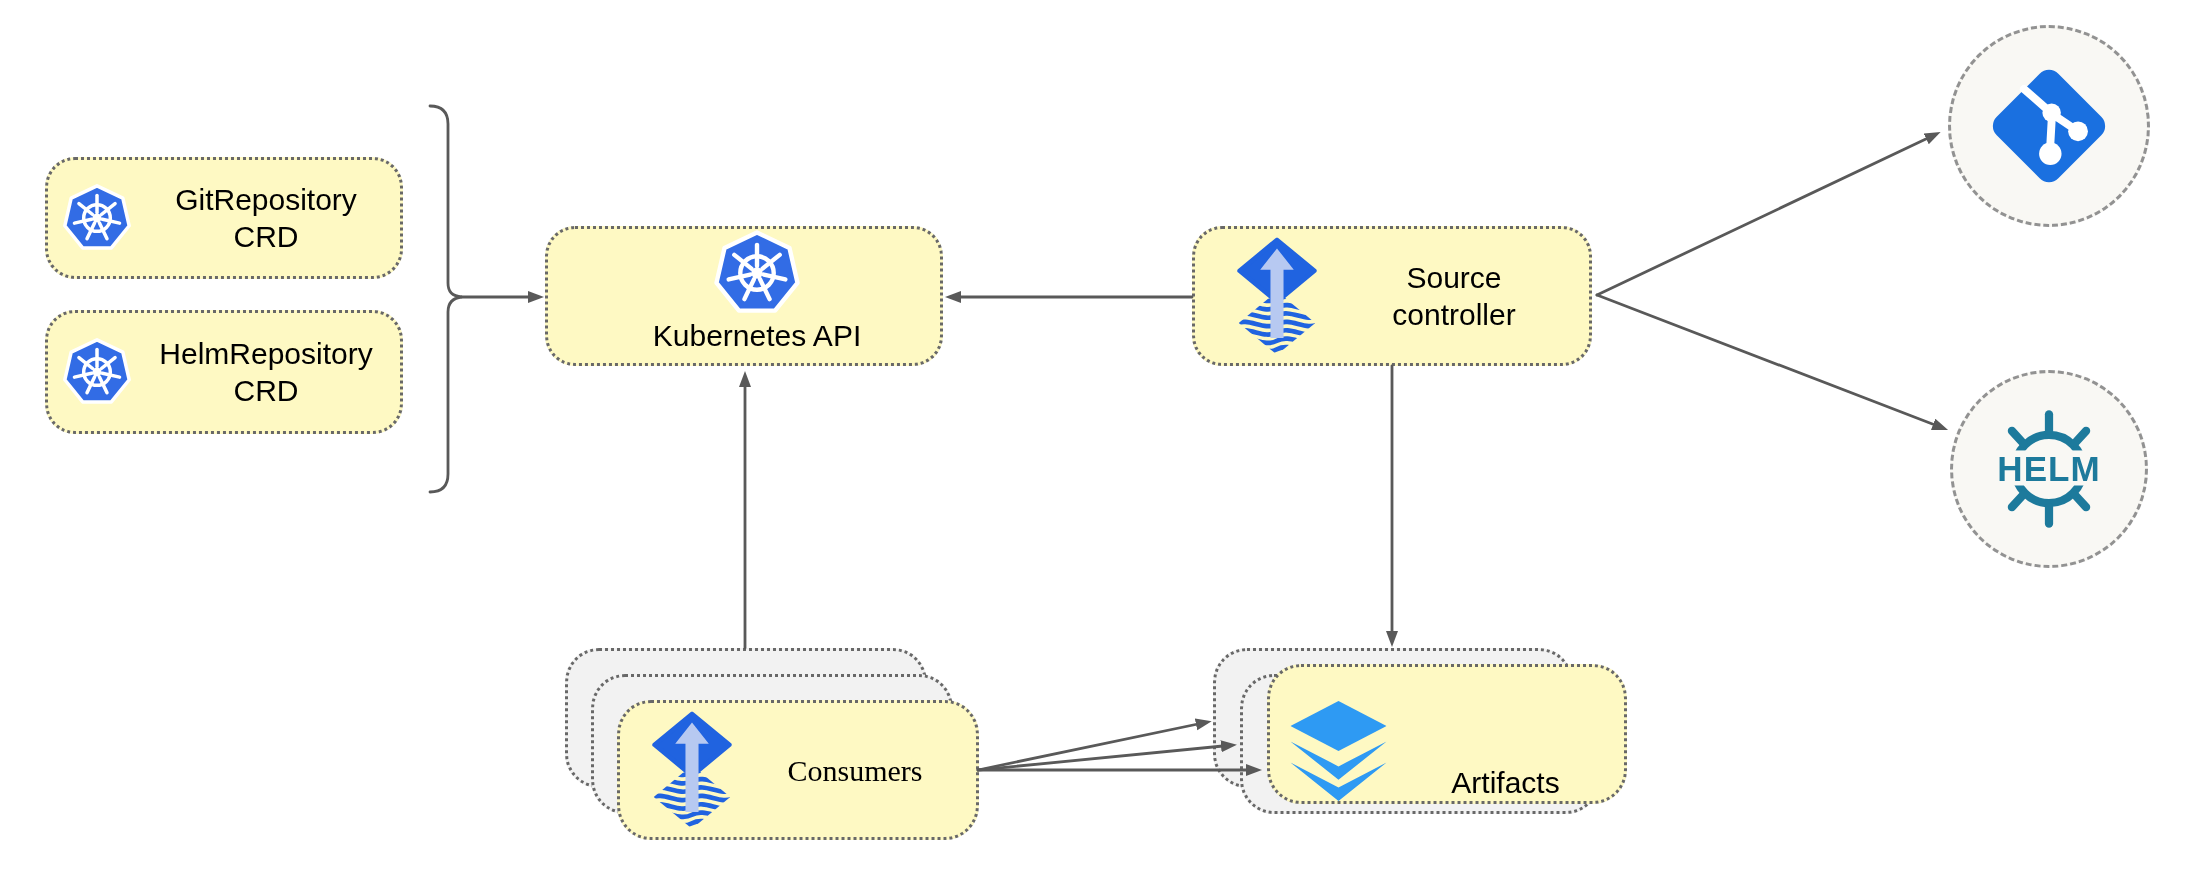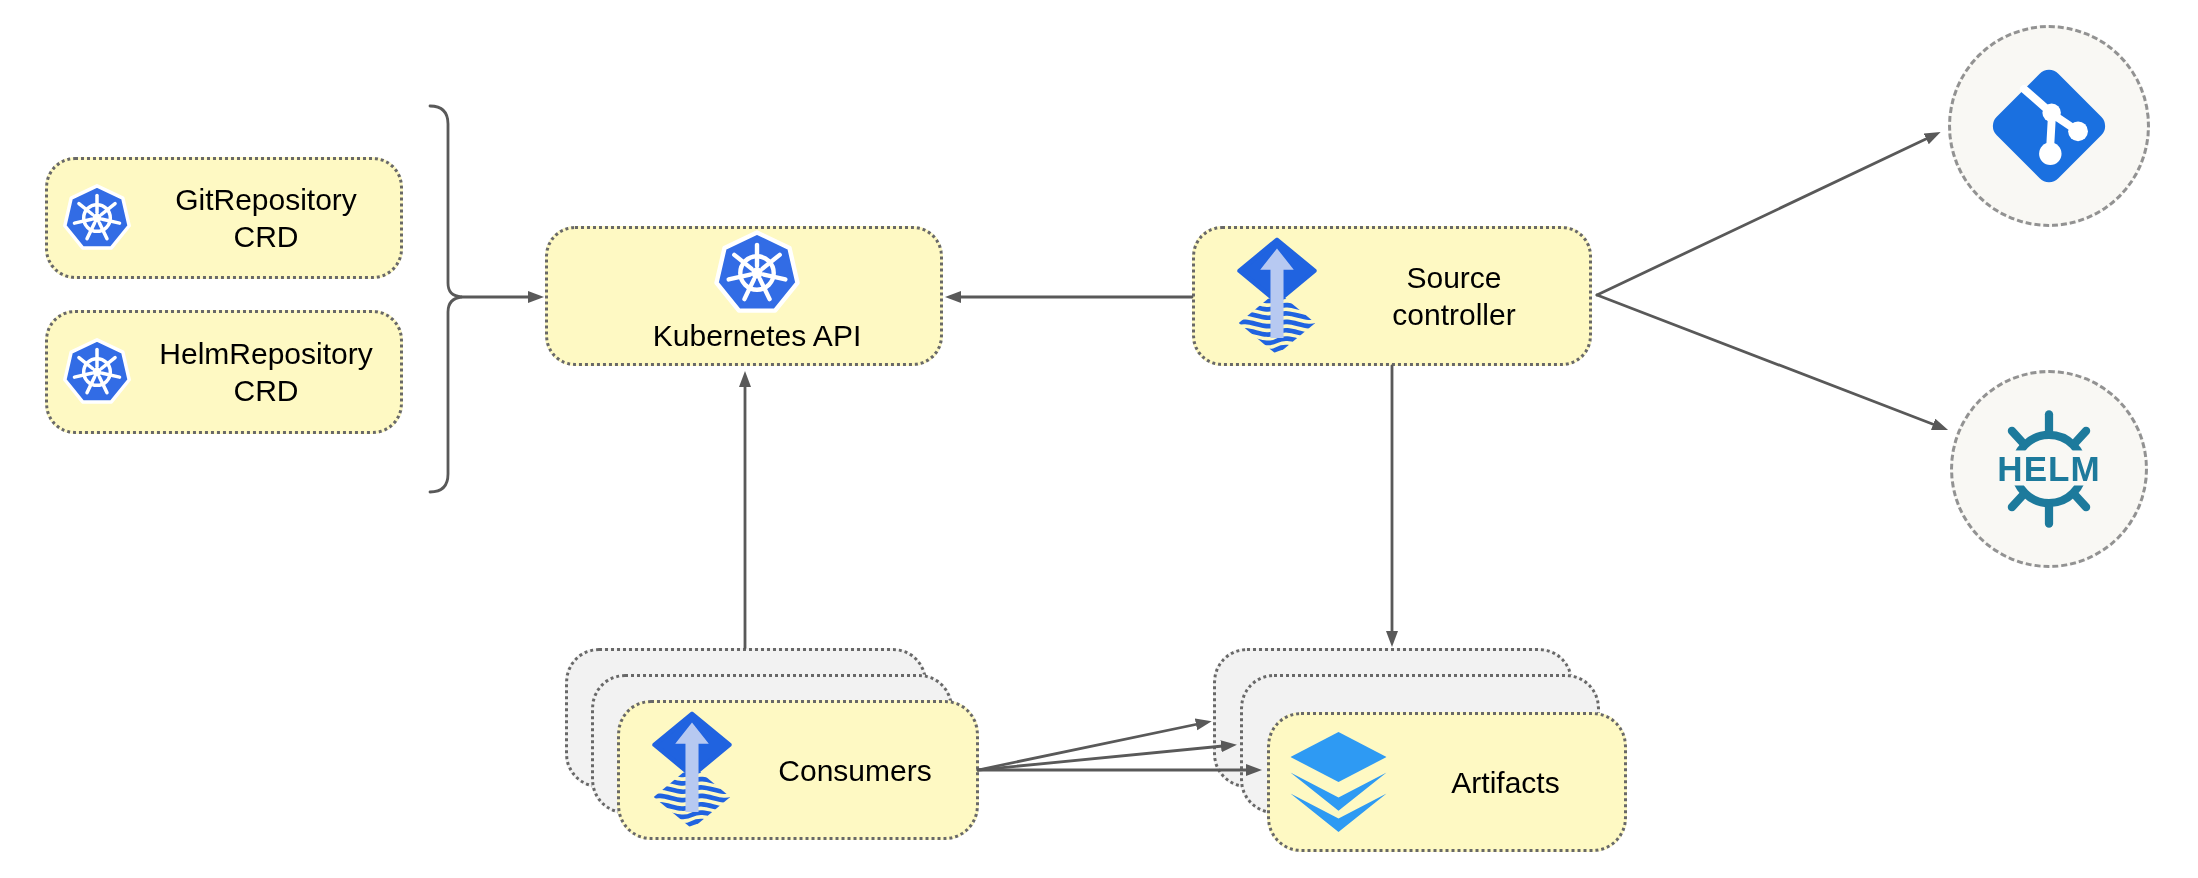--- a/index.html
+++ b/index.html
@@ -37,24 +37,24 @@
   #node-gitrepo .label, #node-helmrepo .label { max-width: 250px; margin: 0 auto; }
 
   #node-k8sapi   { left: 545px; top: 226px; width: 398px; height: 140px; padding-left: 26px; flex-direction: column; }
   #node-sourcectl{ left: 1192px;top: 226px; width: 400px; height: 140px; padding-left: 40px; }
   #node-sourcectl .label { max-width: 170px; margin: 14px auto; }
 
   .stack-card { position: absolute; box-sizing: border-box; background: #f2f2f2;
                 border: 3px dotted #686868; border-radius: 34px; }
   #consumers-back  { left: 565px;  top: 648px; width: 362px; height: 140px; }
   #consumers-mid   { left: 591px;  top: 674px; width: 362px; height: 140px; }
-  #node-consumers  { left: 617px;  top: 700px; width: 362px; height: 140px; padding-left: 30px; border-radius: 34px; }
+  #node-consumers  { left: 617px;  top: 700px; width: 362px; height: 140px; padding-left: 30px; border-radius: 34px; font-family: Liberation Serif, serif; }
   #artifacts-back  { left: 1213px; top: 648px; width: 360px; height: 140px; }
   #artifacts-mid   { left: 1240px; top: 674px; width: 360px; height: 140px; }
-  #node-artifacts  { left: 1267px; top: 712px; width: 360px; height: 140px; padding-left: 20px; border-radius: 34px; }
+  #node-artifacts  { left: 1267px; top: 664px; width: 360px; height: 140px; padding-left: 20px; border-radius: 34px; align-items: flex-end; }
 
   
   .endpoint {
     position: absolute;
     box-sizing: border-box;
     background: #f9f8f4;
     border: 3px dashed #929292;
     border-radius: 50%;
     display: flex;
     align-items: center;

